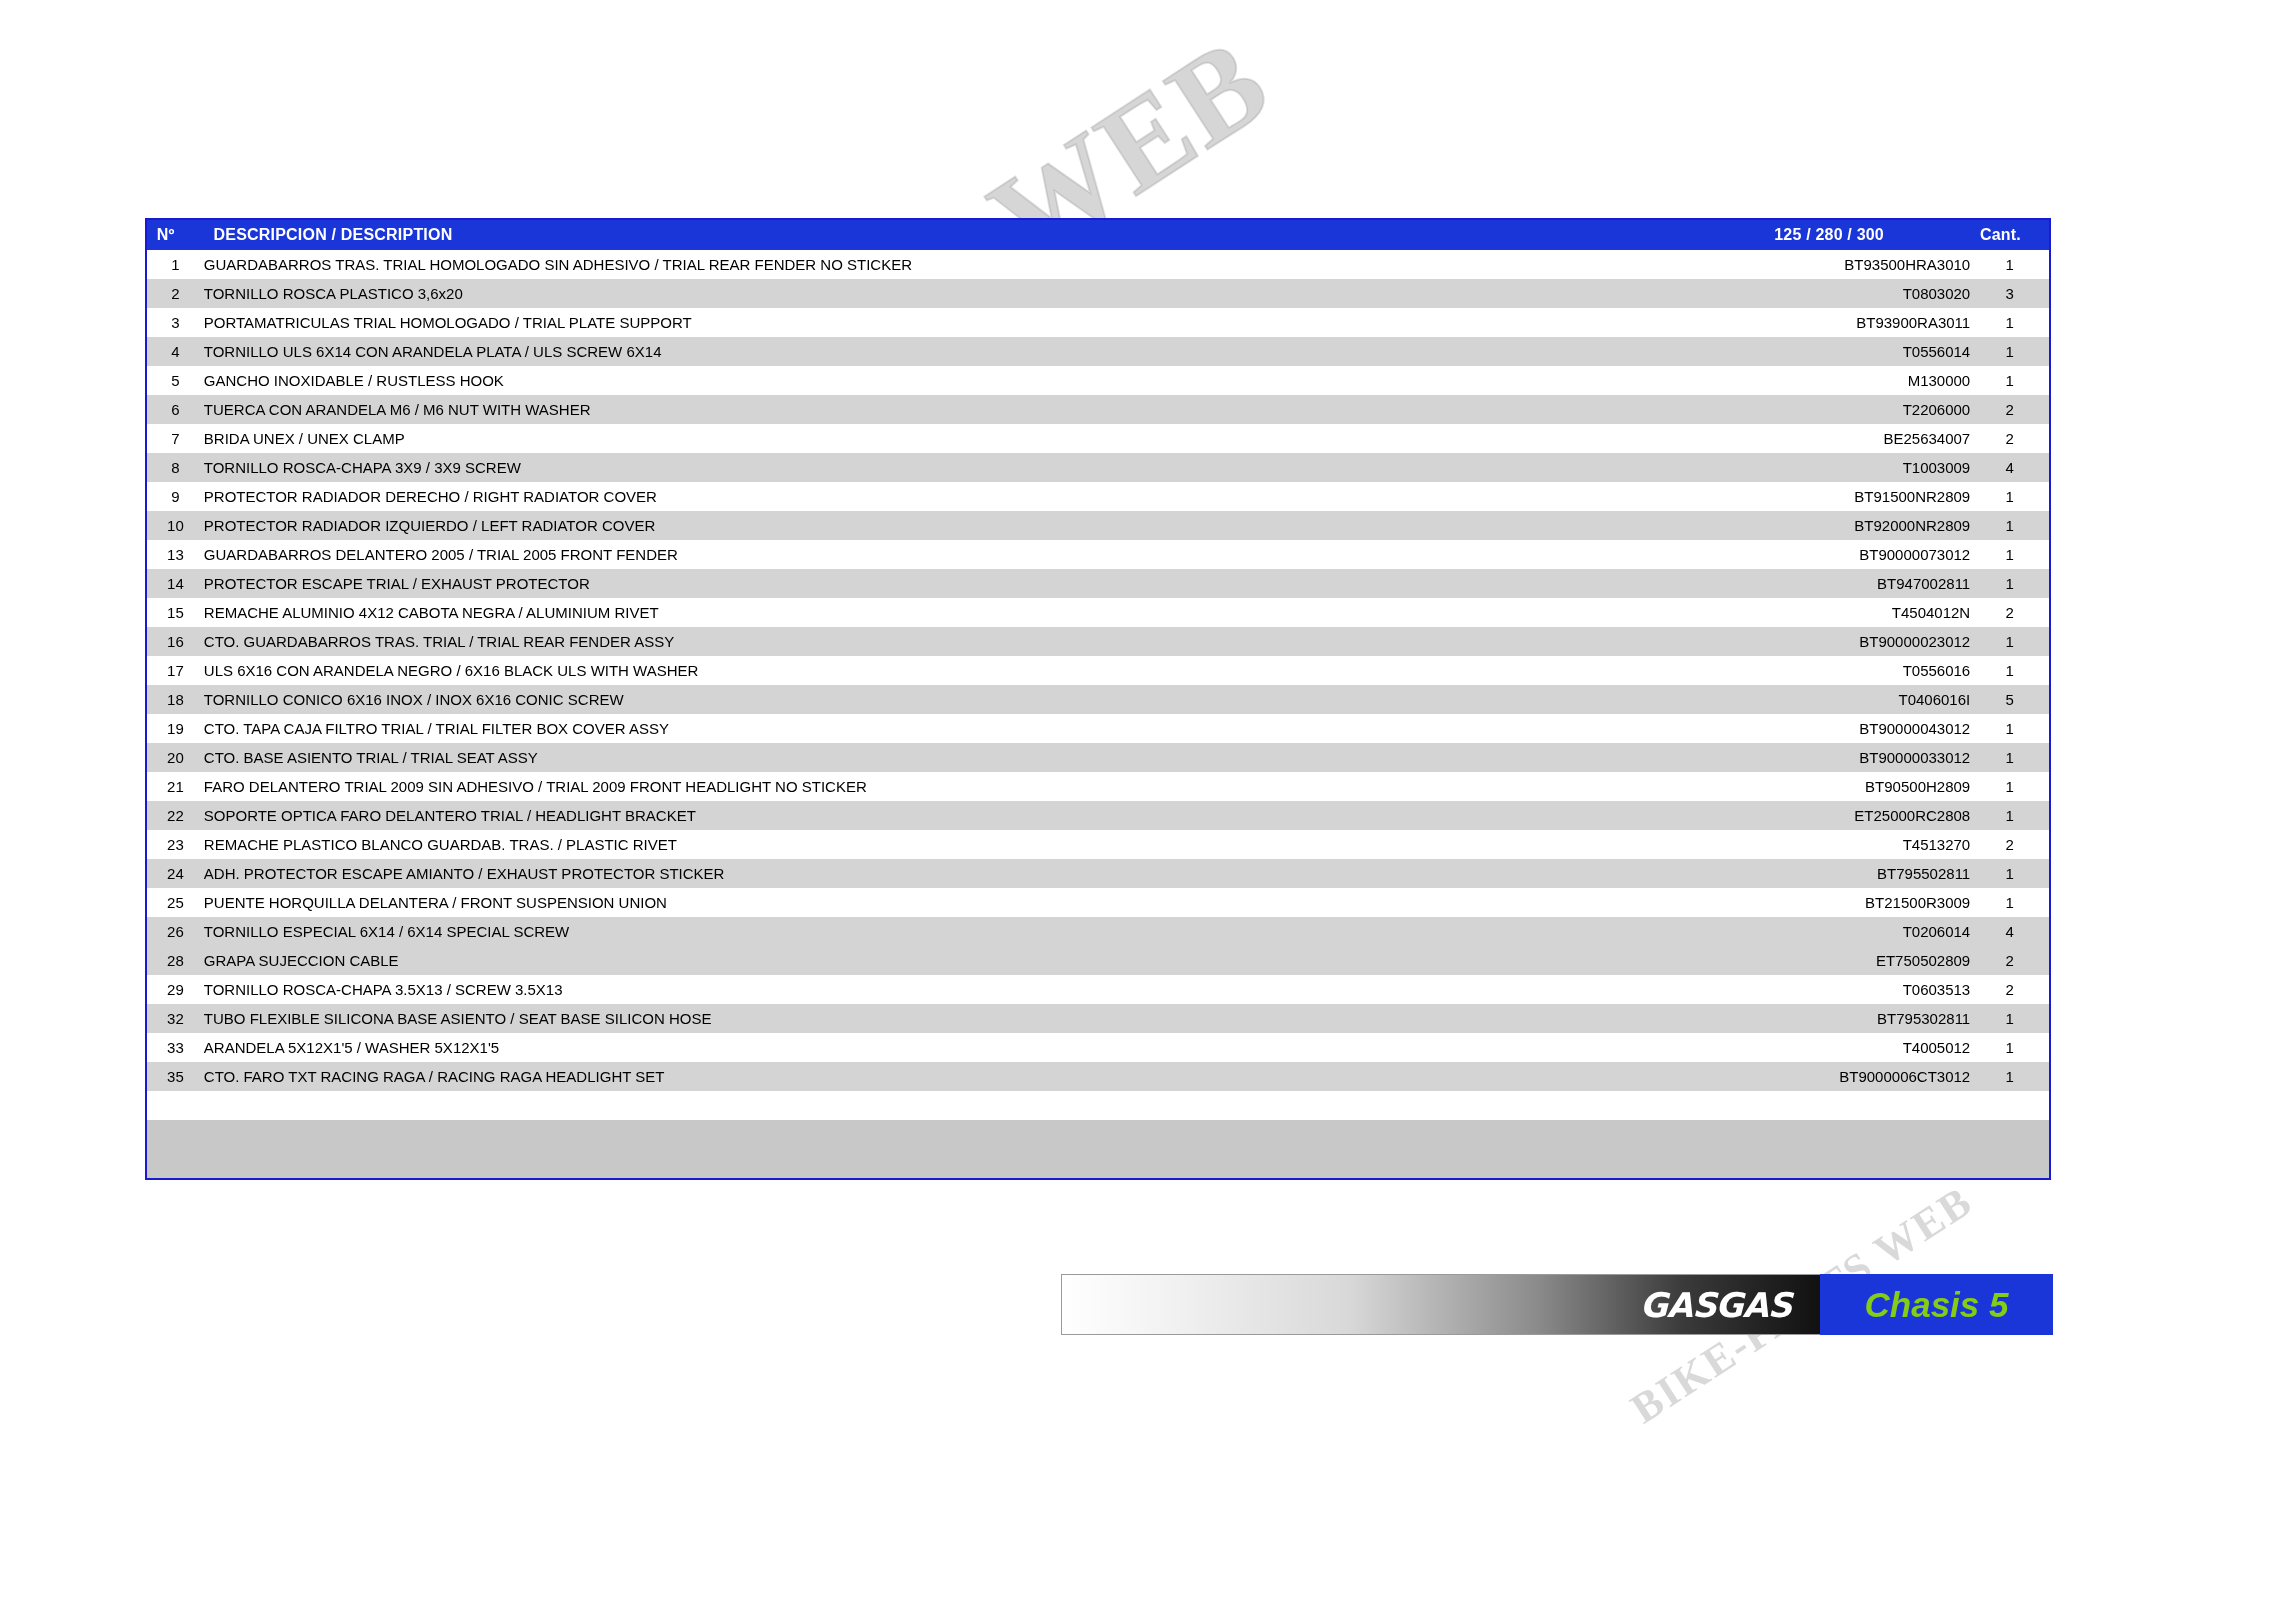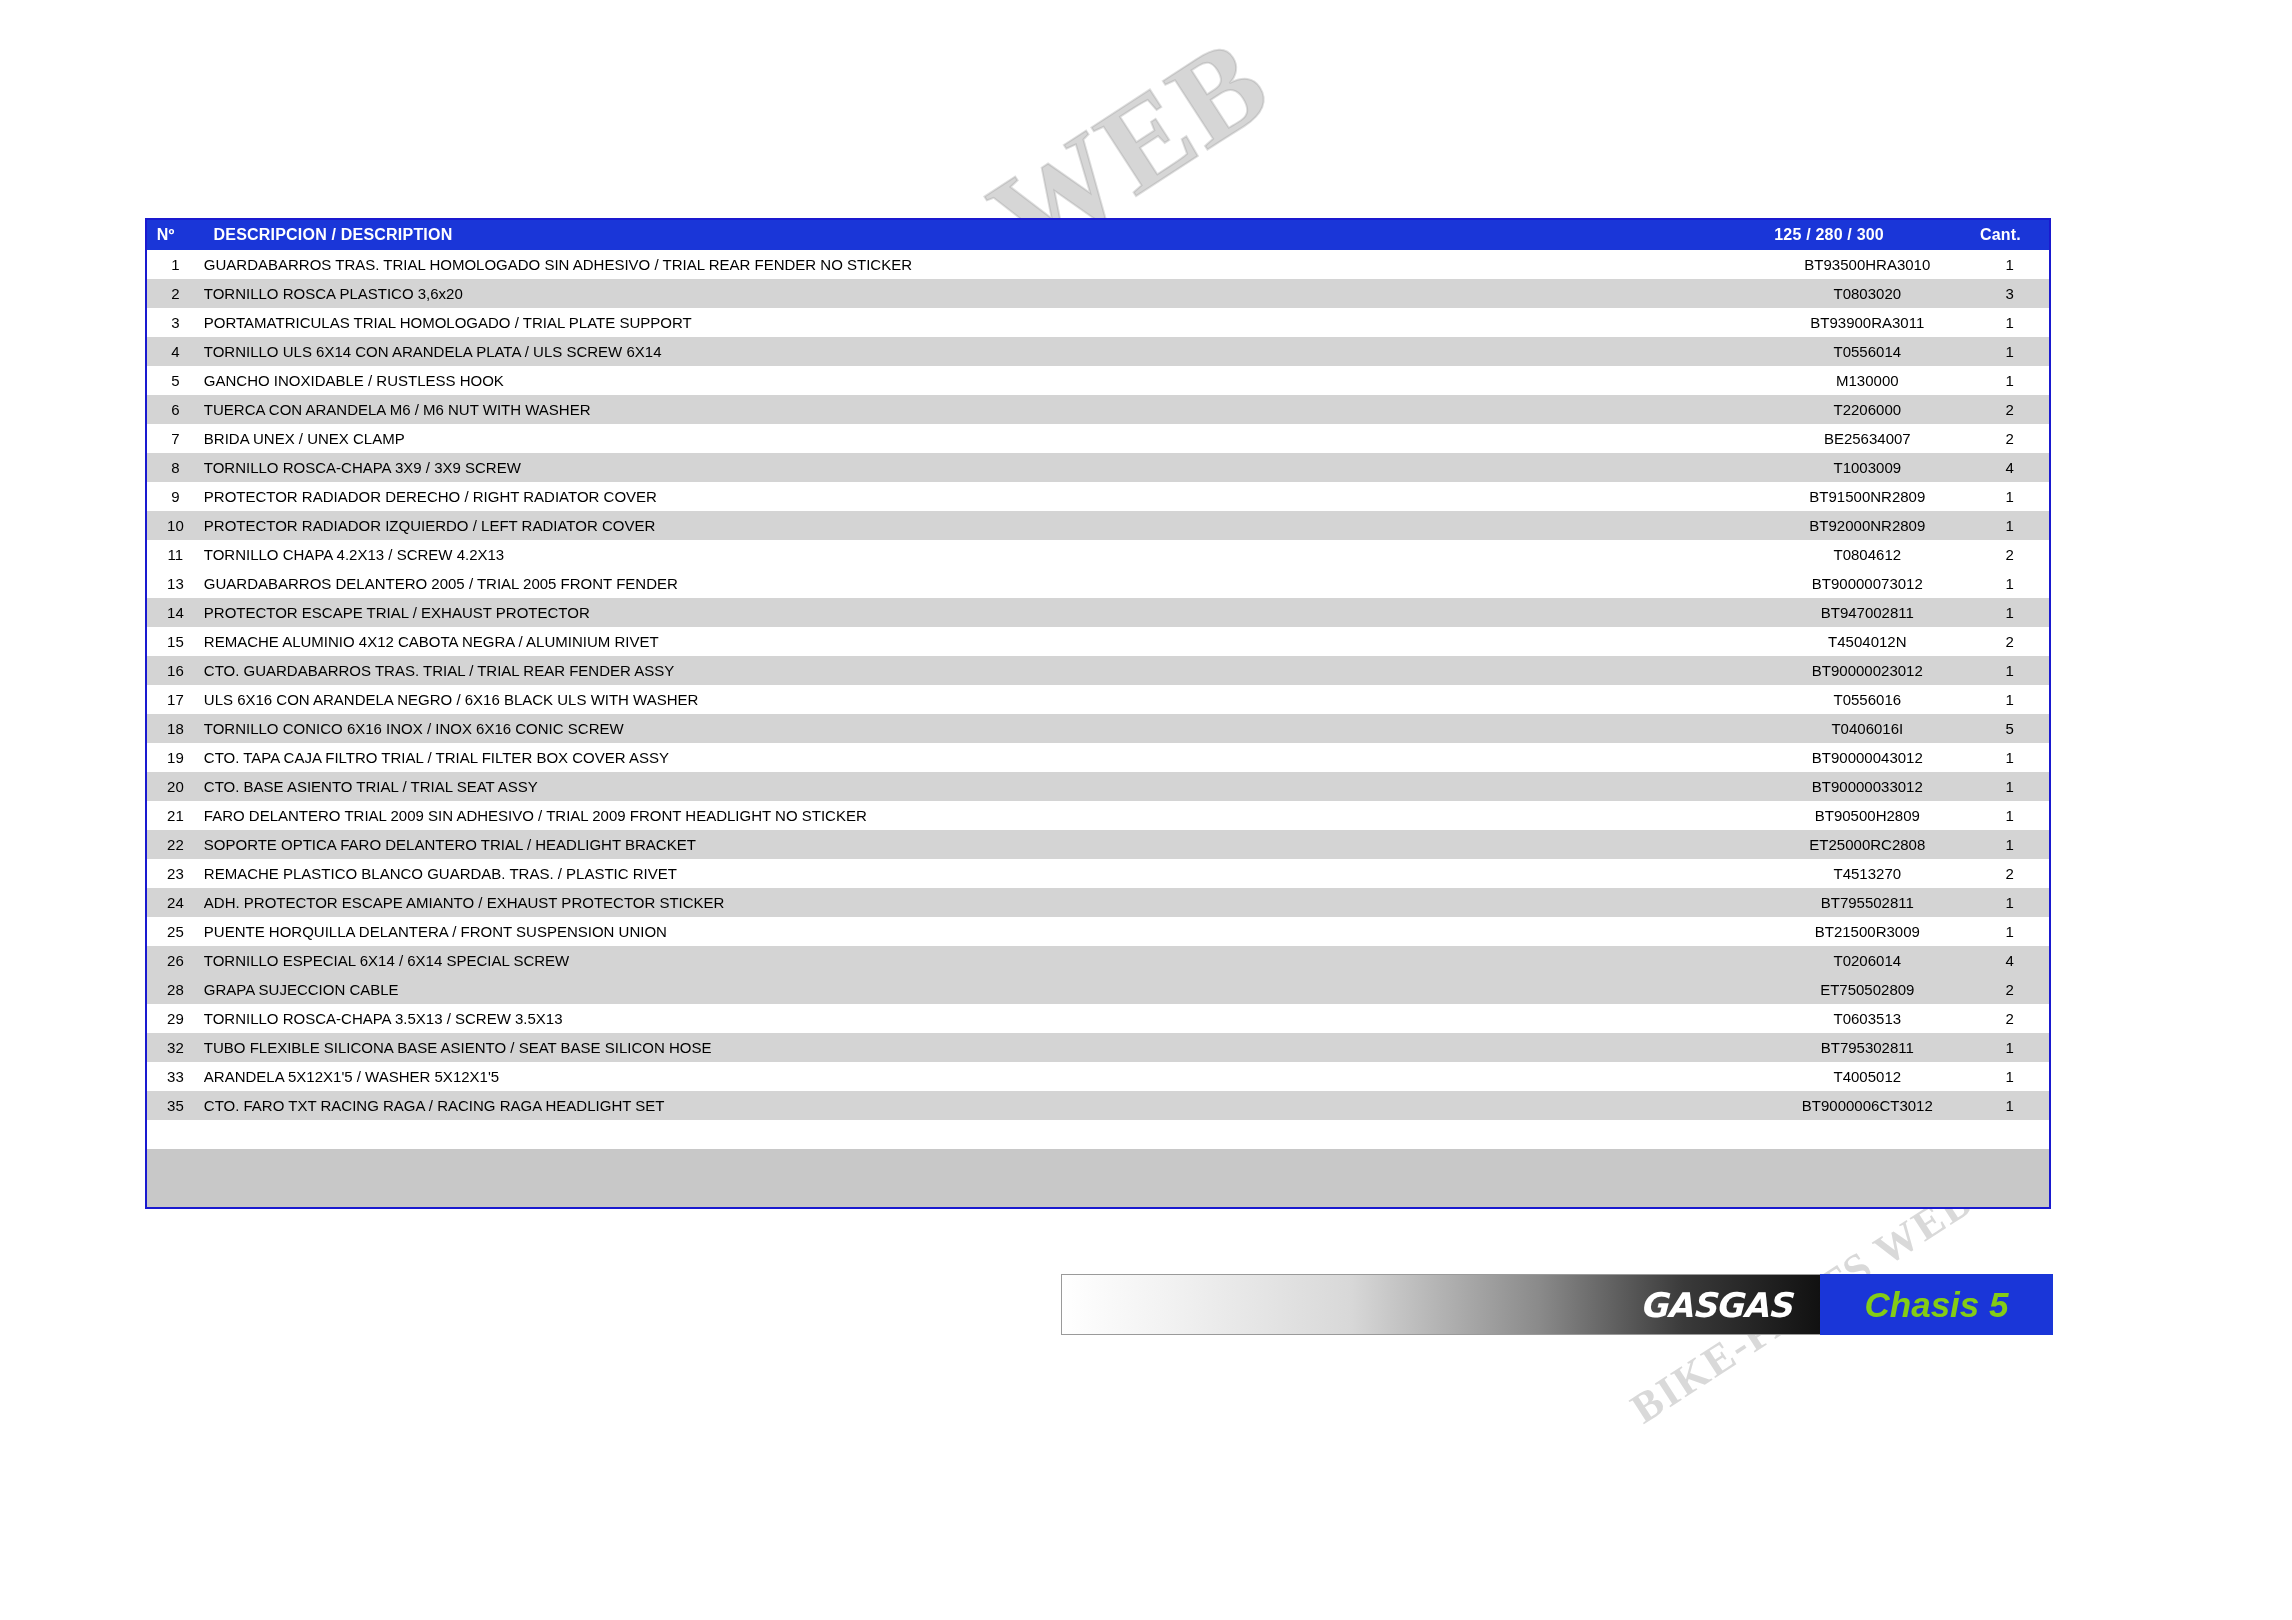--- a/index.html
+++ b/index.html
@@ -99,21 +99,21 @@
     font-size: 15px;
     color: #000000;
     height: 29px;
     padding: 0;
     line-height: 29px;
     white-space: nowrap;
     overflow: hidden;
   }
   td.c-num  { text-align: center; width: 47px; }
   td.c-desc { padding-left: 9.8px; }
-  td.c-ref  { text-align: center; width: 196px; }
+  td.c-ref  { text-align: right; width: 196px; }
   td.c-cant { text-align: center; width: 69px; }
 
   tr.alt td { background: #d4d4d4; }
   tr.plain td { background: #ffffff; }
 
   tr.filler td { height: 25.5px; }
   tr.filler-grey td { background: #c8c8c8; height: 25.5px; }
   tr.filler-white td { background: #ffffff; height: 25.5px; }
 
   
@@ -233,26 +233,20 @@
             <td class="c-ref">BT91500NR2809</td>
             <td class="c-cant">1</td>
           </tr>
           <tr class="alt">
             <td class="c-num">10</td>
             <td class="c-desc">PROTECTOR RADIADOR IZQUIERDO / LEFT RADIATOR COVER</td>
             <td class="c-ref">BT92000NR2809</td>
             <td class="c-cant">1</td>
           </tr>
           <tr class="plain">
-            <td class="c-num">11</td>
-            <td class="c-desc">TORNILLO CHAPA 4.2X13 / SCREW 4.2X13</td>
-            <td class="c-ref">T0804612</td>
-            <td class="c-cant">2</td>
-          </tr>
-          <tr class="plain">
             <td class="c-num">13</td>
             <td class="c-desc">GUARDABARROS DELANTERO 2005 / TRIAL 2005 FRONT FENDER</td>
             <td class="c-ref">BT90000073012</td>
             <td class="c-cant">1</td>
           </tr>
           <tr class="alt">
             <td class="c-num">14</td>
             <td class="c-desc">PROTECTOR ESCAPE TRIAL / EXHAUST PROTECTOR</td>
             <td class="c-ref">BT947002811</td>
             <td class="c-cant">1</td>

